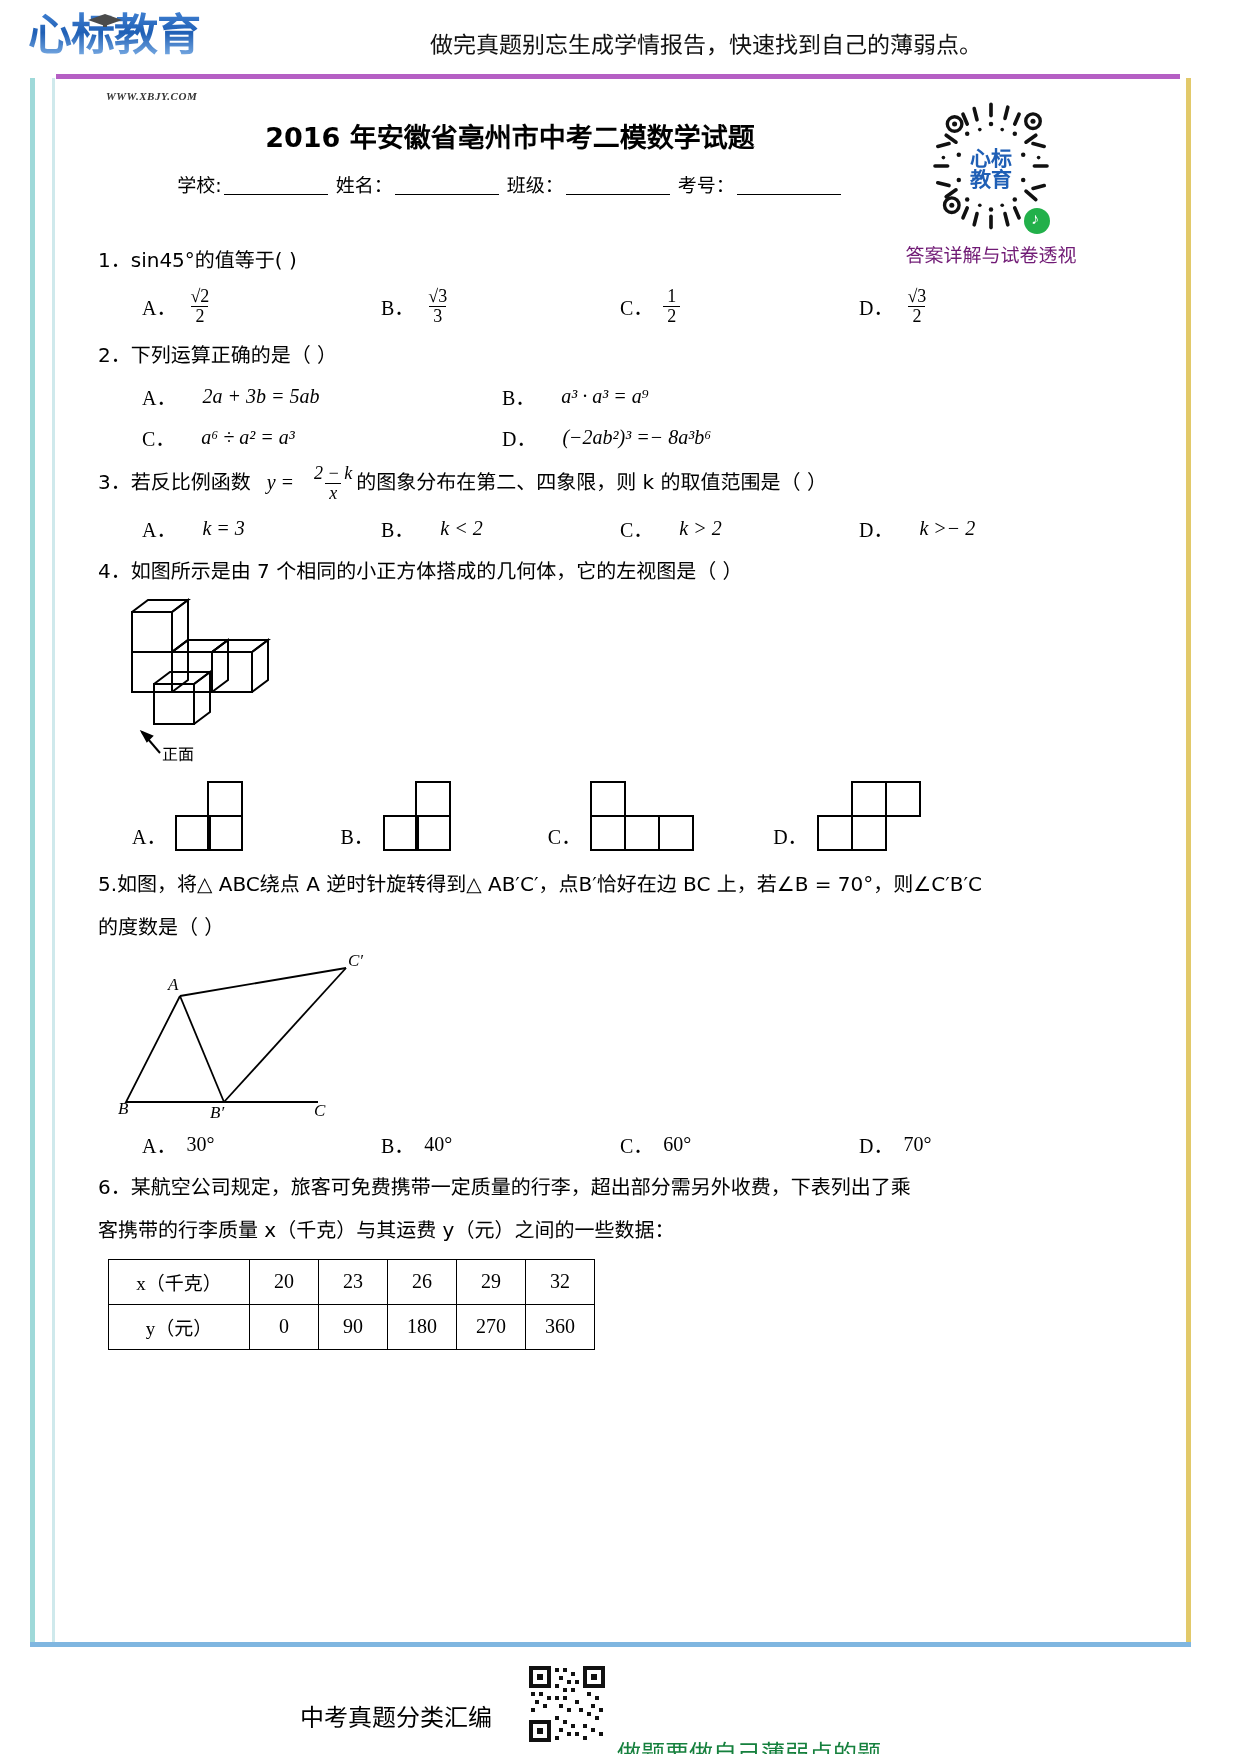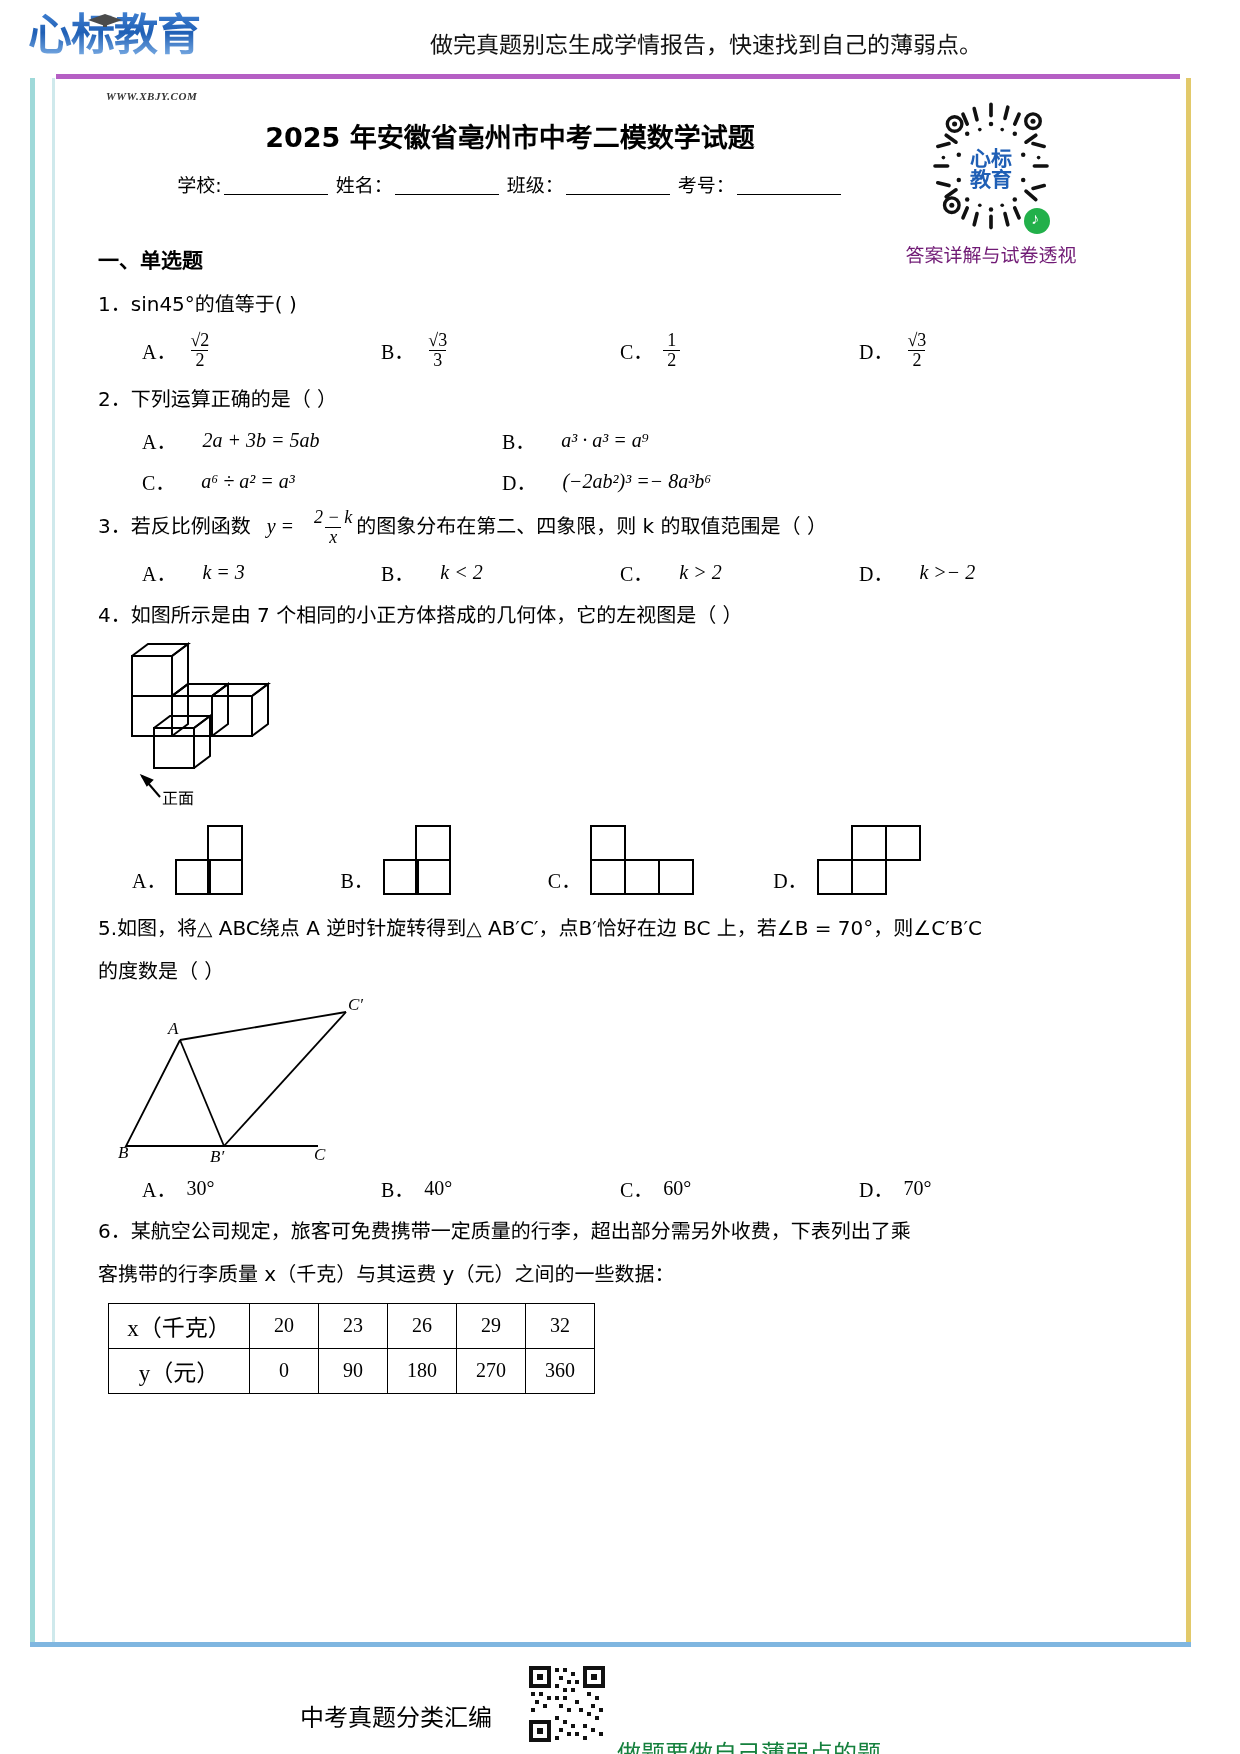--- a/index.html
+++ b/index.html
@@ -142,21 +142,21 @@
   .fig-tri{margin:4px 0 2px 20px;}
   
   table.data{
     border-collapse:collapse;margin:12px 0 0 10px;
     font-family:"Liberation Serif","DejaVu Serif",serif;font-size:20px;
   }
   table.data td{
     border:1.6px solid #000;height:44px;text-align:center;
     padding:0 6px;
   }
-  table.data td.hdr{width:128px;font-size:23px;}
+  table.data td.hdr{width:128px;font-size:19px;}
   table.data td.val{width:56px;}
   
   .page-footer{
     position:absolute;left:0;top:1660px;width:1240px;height:94px;
   }
   .footer-qr{
     position:absolute;left:527px;top:4px;width:80px;height:80px;
   }
   .footer-left{
     position:absolute;left:300px;top:38px;
@@ -187,21 +187,21 @@
   <div class="header-rule"></div>
 </div>
 
 <div class="frame-left"></div>
 <div class="frame-left2"></div>
 <div class="frame-right"></div>
 <div class="frame-bottom"></div>
 
 <div class="sheet">
 
-  <div class="exam-title">2025 年安徽省亳州市中考二模数学试题</div>
+  <div class="exam-title">2016 年安徽省亳州市中考二模数学试题</div>
 
   <div class="id-line">
     <span>学校:</span><span class="blank"></span>
     <span>姓名：</span><span class="blank"></span>
     <span>班级：</span><span class="blank"></span>
     <span>考号：</span><span class="blank"></span>
   </div>
 
   <div class="qr-block">
     <svg class="qr-img" viewBox="0 0 100 100">
@@ -257,21 +257,20 @@
 
       <text x="50" y="50" text-anchor="middle" font-family="DejaVu Sans, sans-serif" font-size="15" font-weight="bold" fill="#1f5fb5">心标</text>
       <text x="50" y="65" text-anchor="middle" font-family="DejaVu Sans, sans-serif" font-size="15" font-weight="bold" fill="#1f5fb5">教育</text>
     </svg>
     <div class="wechat-dot"></div>
     <div class="qr-caption">答案详解与试卷透视</div>
   </div>
 
   <div class="content">
 
-    <div class="section-head">一、单选题</div>
 
     <p class="q-stem">1．sin45°的值等于(  )</p>
     <div class="opts wide">
       <div class="opt">
         <span class="lab">A．</span>
         <span class="frac">
             <span class="num">√2</span>
             <span class="den">2</span>
           </span>
       </div>

